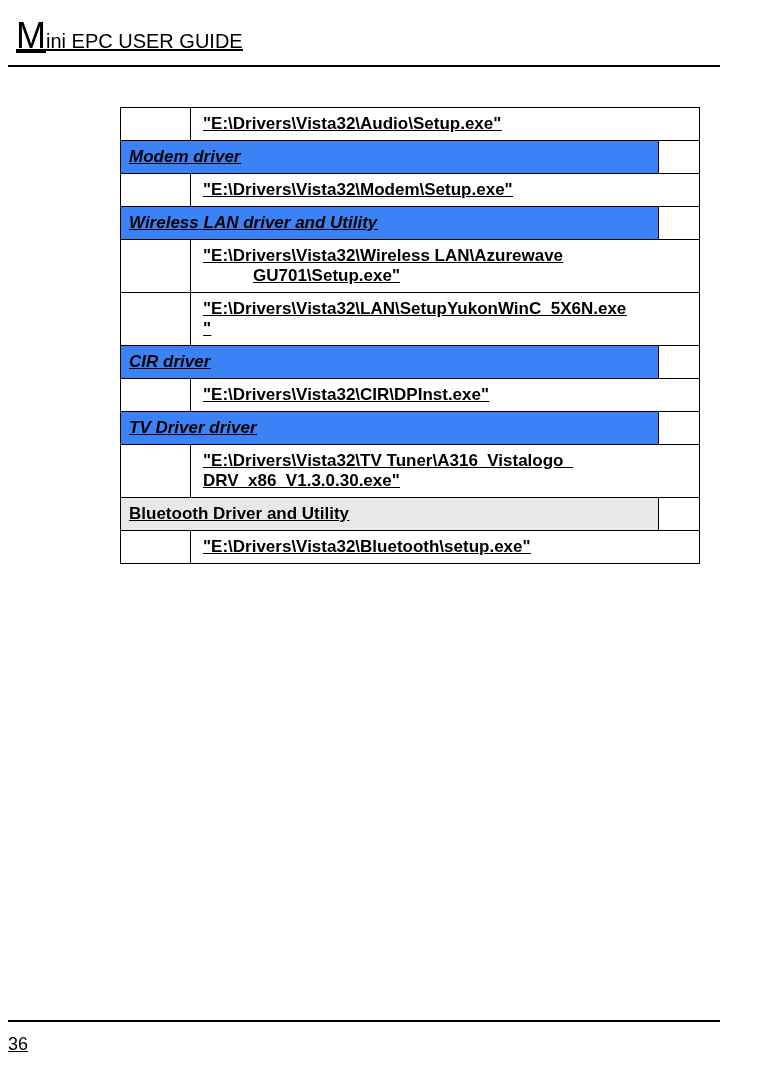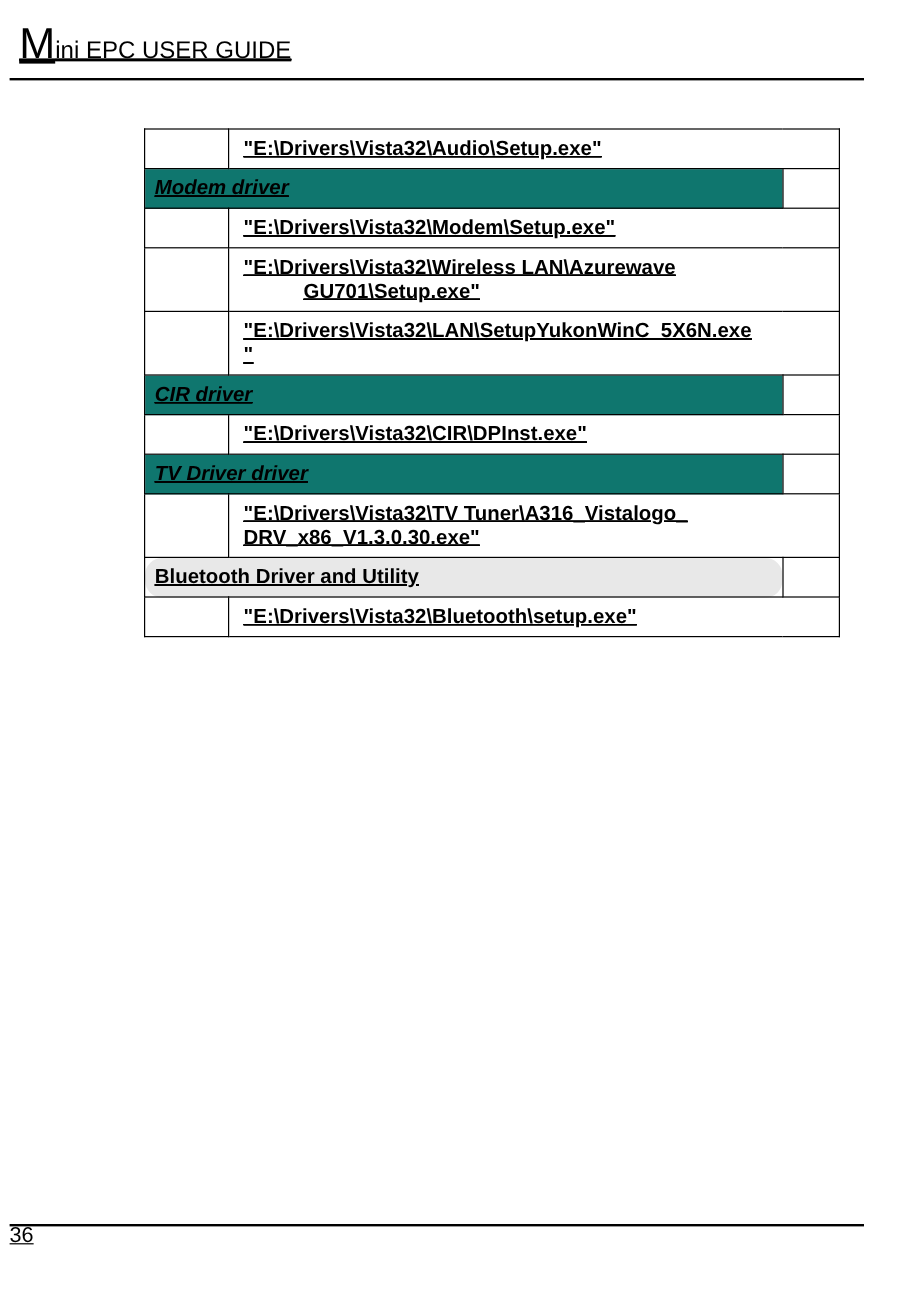--- a/index.html
+++ b/index.html
@@ -39,39 +39,38 @@
       border: 1px solid #000;
       padding: 6px 8px;
       font-size: 17px;
       font-weight: bold;
       vertical-align: top;
     }
     td.indent-cell {
       width: 70px;
     }
     td.category {
-      background: #0f766e;
+      background: #3b82f6;
       font-style: italic;
       margin-top: 15px;
     }
     td.category-noital {
       background: #e8e8e8;
       font-style: normal;
-      border-radius: 14px;
     }
     td.path {
       padding-left: 12px;
     }
     .indented-second-line {
       display: block;
       padding-left: 50px;
     }
     .page-number {
       position: absolute;
-      bottom: 40px;
+      bottom: 25px;
       left: 8px;
       font-size: 18px;
     }
     .bottom-line {
       position: absolute;
       bottom: 58px;
       left: 8px;
       right: 40px;
       border-top: 2px solid #000;
     }
@@ -92,20 +91,24 @@
       <td class="indent-cell"></td>
       <td class="path" colspan="2">"E:\Drivers\Vista32\Audio\Setup.exe"</td>
     </tr>
     <tr>
       <td class="category" colspan="2">Modem driver</td>
       <td></td>
     </tr>
     <tr>
       <td class="indent-cell"></td>
       <td class="path" colspan="2">"E:\Drivers\Vista32\Modem\Setup.exe"</td>
+    </tr>
+    <tr>
+      <td class="category" colspan="2">Wireless LAN driver and Utility</td>
+      <td></td>
     </tr>
     <tr>
       <td class="indent-cell"></td>
       <td class="path" colspan="2">
         <span>"E:\Drivers\Vista32\Wireless LAN\Azurewave</span>
         <span class="indented-second-line">GU701\Setup.exe"</span>
       </td>
     </tr>
     <tr>
       <td class="indent-cell"></td>

